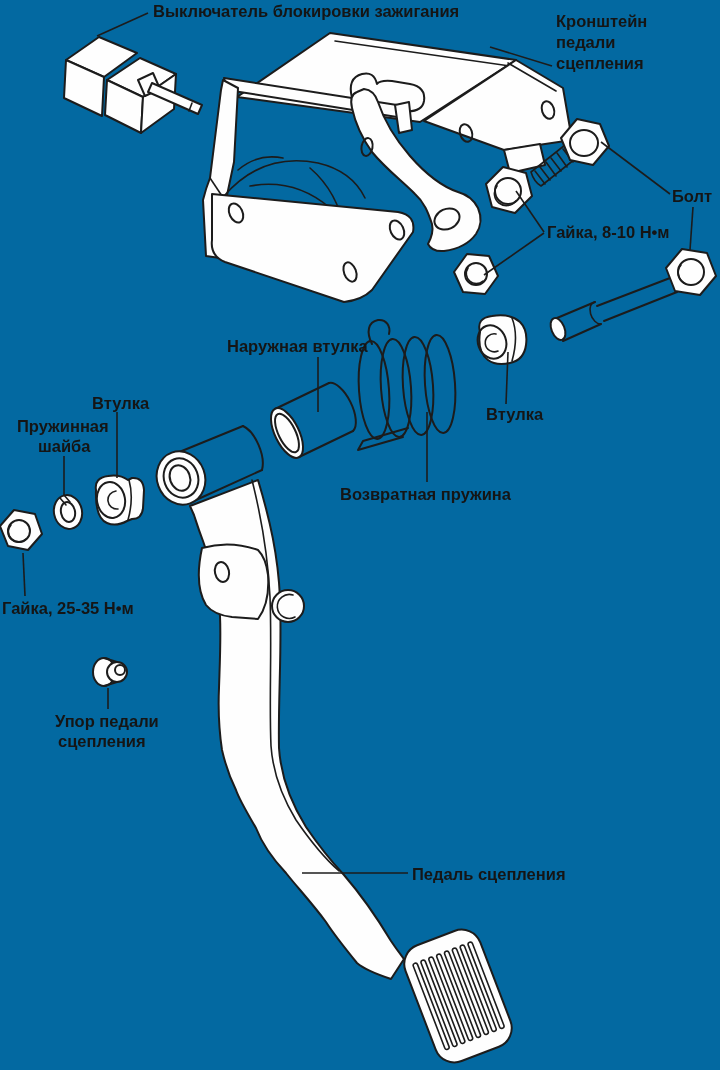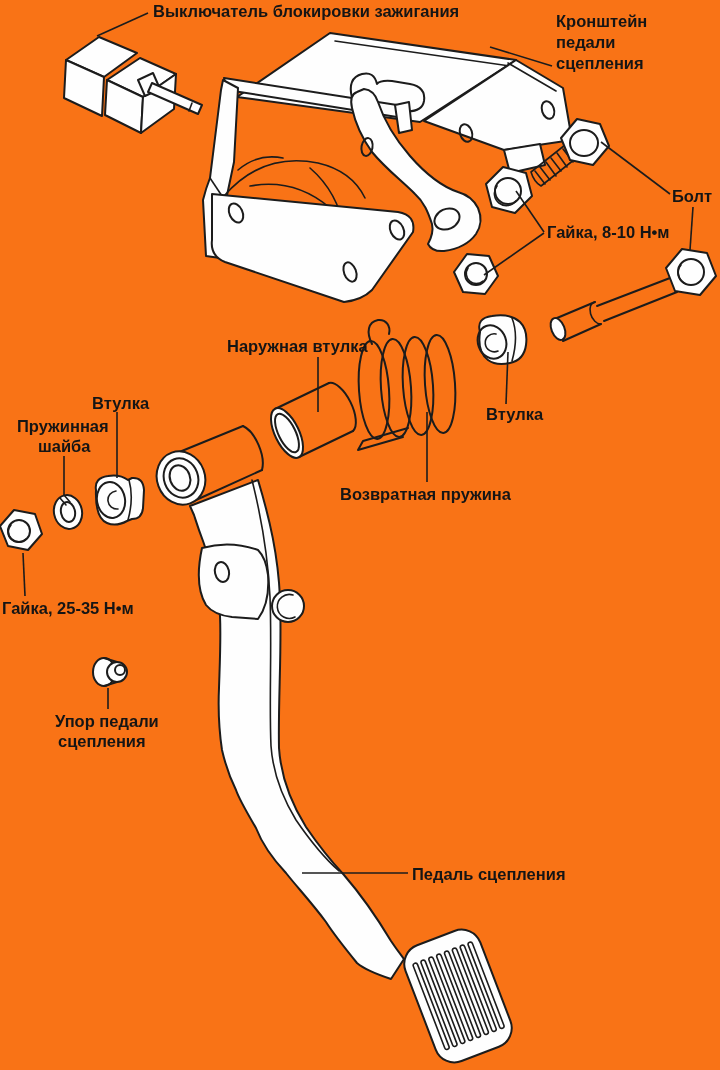--- a/index.html
+++ b/index.html
@@ -1,16 +1,16 @@
 <!DOCTYPE html>
 <html><head>
 <meta charset="utf-8">
 <style>
   html,body{margin:0;padding:0;background:#ffffff;}
-  .page{width:720px;height:1070px;position:relative;background:#f97316;overflow:hidden;}
+  .page{width:720px;height:1070px;position:relative;background:#0369a1;overflow:hidden;}
   svg{display:block;}
   .lbl{font-family:"Liberation Sans",sans-serif;font-size:16.5px;font-weight:bold;fill:#151515;}
   .ln{stroke:#1c1c1c;stroke-width:2;fill:none;stroke-linecap:round;stroke-linejoin:round;}
   .lnf{stroke:#1c1c1c;stroke-width:2;fill:#fefefe;stroke-linejoin:round;}
   .thin{stroke:#1c1c1c;stroke-width:1.6;fill:none;stroke-linecap:round;}
   .leader{stroke:#1c1c1c;stroke-width:1.6;fill:none;}
 </style>
 </head>
 <body>
 

